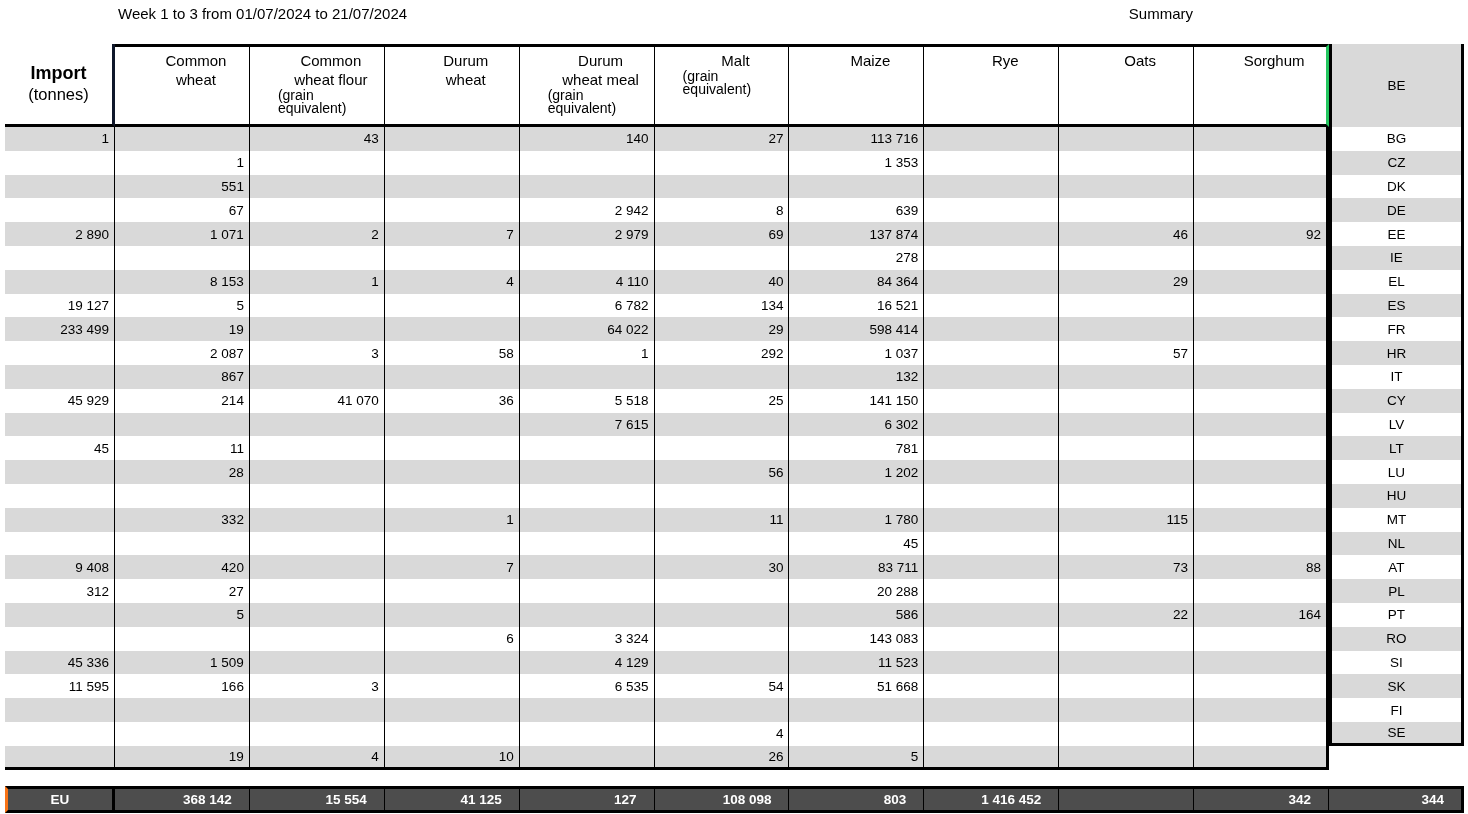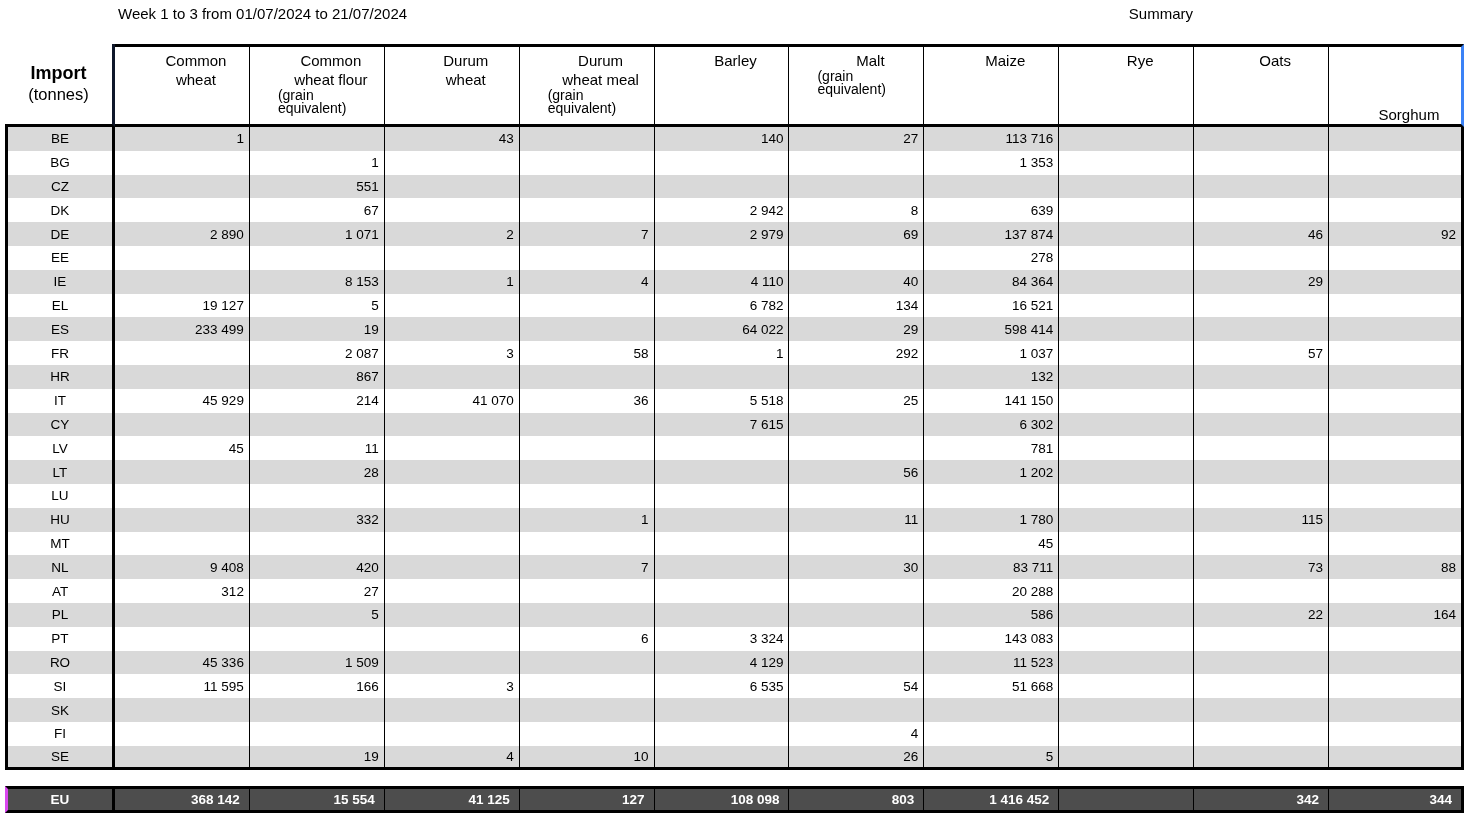--- a/index.html
+++ b/index.html
@@ -63,21 +63,21 @@
   .cell.hdr {
     border-top: 3px solid #000;
     border-right: 1px solid #000;
     border-bottom: 3px solid #000;
     flex-direction: column;
     justify-content: flex-start;
     align-items: center;
     padding-top: 4px;
     padding-left: 28px;
   }
-  .cell.hdr.lastcol { border-right: 3px solid #3b82f6; justify-content: flex-end; }
+  .cell.hdr.lastcol { border-right: 3px solid #22c55e; }
   .hdr .hline { font-size: 15px; line-height: 19px; text-align: center; }
   .hdr .hsub  { font-size: 14px; line-height: 13px; text-align: left; }
 
   
   .cell.code {
     border-left: 3px solid #000;
     border-right: 3px solid #000;
     justify-content: center;
     font-size: 13.5px;
   }
@@ -105,28 +105,28 @@
     align-items: center;
     background: var(--footerbg, #4d4d4d);
     color: #fff;
     font-weight: bold;
     font-size: 13.5px;
     border-top: 3px solid #000;
     border-bottom: 3px solid #000;
     overflow: hidden;
   }
   .fcell.code {
-    border-left: 3px solid #d946ef;
+    border-left: 3px solid #f97316;
     border-right: 3px solid #000;
     justify-content: center;
   }
   .fcell.num {
     border-right: 1px solid #000;
     justify-content: flex-end;
-    padding-right: 9px;
+    padding-right: 17px;
   }
   .fcell.num.lastcol { border-right: 3px solid #000; }
 </style>
 </head>
 <body>
 
 <div class="stage">
 
   <div class="report-title">Week 1 to 3 from 01/07/2024 to 21/07/2024</div>
 
@@ -148,23 +148,20 @@
         <div class="hsub">(grain equivalent)</div>
       </div>
       <div class="cell hdr">
         <div class="hline">Durum</div>
         <div class="hline">wheat</div>
       </div>
       <div class="cell hdr">
         <div class="hline">Durum</div>
         <div class="hline">wheat meal</div>
         <div class="hsub">(grain equivalent)</div>
-      </div>
-      <div class="cell hdr">
-        <div class="hline">Barley</div>
       </div>
       <div class="cell hdr">
         <div class="hline">Malt</div>
         <div class="hsub">(grain equivalent)</div>
       </div>
       <div class="cell hdr">
         <div class="hline">Maize</div>
       </div>
       <div class="cell hdr">
         <div class="hline">Rye</div>

